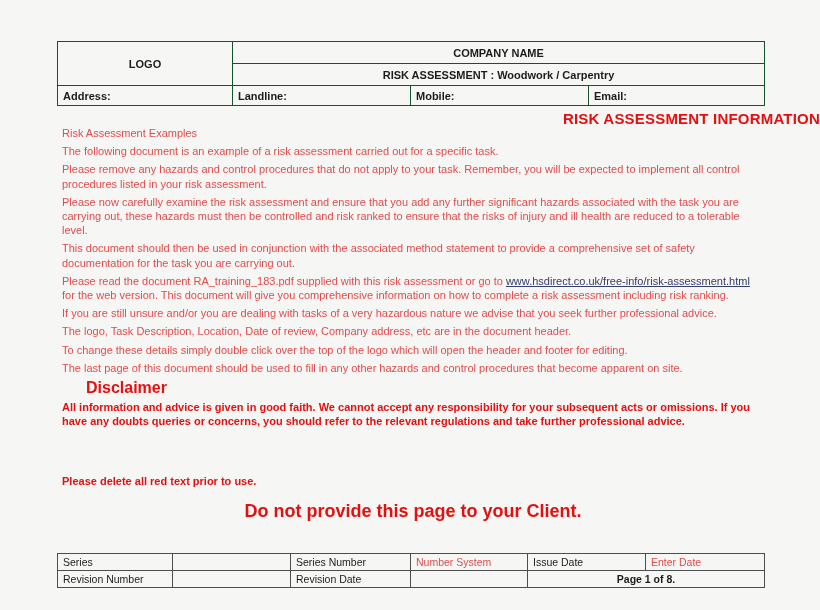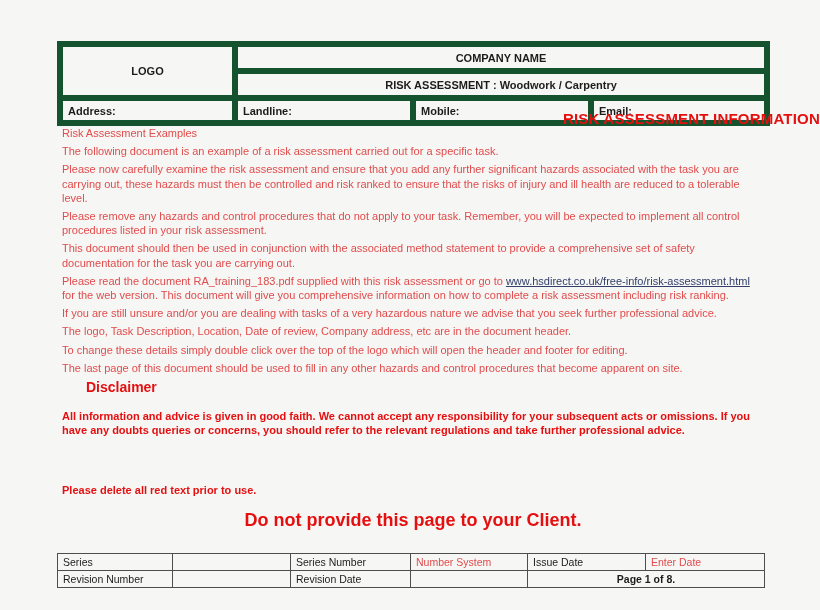--- a/index.html
+++ b/index.html
@@ -12,21 +12,21 @@
     width:820px;height:610px;
     background:#f6f6f5;
     overflow:hidden;
   }
   
   table{border-collapse:collapse;table-layout:fixed;}
   .hdr-table{
     position:absolute;left:57px;top:41px;width:707px;
   }
   .hdr-table td{
-    border:6px solid #14532d;
+    border:1px solid #14532d;
     font-size:11px;color:#1c1c1c;
     padding:2px 5px;
     vertical-align:middle;
     font-weight:bold;
   }
   .logo-cell{text-align:center;}
   .company-cell{text-align:center;color:var(--strong-red);height:17px;}
   .ra-title-cell{text-align:center;height:17px;}
   .field-cell{height:15px;}
   
@@ -39,22 +39,22 @@
   
   .body-block{
     position:absolute;left:62px;top:126px;width:702px;
   }
   .para{
     margin:0 0 4px 0;
     font-size:11px;line-height:14.2px;
   }
   .bold-red{font-weight:bold;}
   .disclaimer-head{
-    margin:2px 0 14px 0;
-    font-size:14px;font-weight:bold;padding-left:24px;
+    margin:2px 0 3px 0;
+    font-size:16px;font-weight:bold;padding-left:24px;
   }
   .doc-link{
     text-decoration:underline;
     cursor:pointer;
   }
   .big-warning{
     margin-top:12px;
     text-align:center;
     font-size:18px;font-weight:bold;
   }
@@ -98,22 +98,22 @@
       <td class="field-cell">Email:</td>
     </tr>
   </tbody>
     </table>
 
   <div class="doc-title" style="color: rgb(230, 15, 15);">RISK ASSESSMENT INFORMATION</div>
 
   <div class="body-block">
     <p class="para" style="color: rgb(225, 76, 76);">Risk Assessment Examples</p>
     <p class="para" style="color: rgb(225, 76, 76);">The following document is an example of a risk assessment carried out for a specific task.</p>
+    <p class="para" style="color: rgb(225, 76, 76);">Please remove any hazards and control procedures that do not apply to your task.  Remember, you will be expected to implement all control procedures listed in your risk assessment.</p>
     <p class="para" style="color: rgb(225, 76, 76);">Please now carefully examine the risk assessment and ensure that you add any further significant hazards associated with the task you are carrying out, these hazards must then be controlled and risk ranked to ensure that the risks of injury and ill health are reduced to a tolerable level.</p>
-    <p class="para" style="color: rgb(225, 76, 76);">Please remove any hazards and control procedures that do not apply to your task.  Remember, you will be expected to implement all control procedures listed in your risk assessment.</p>
     <p class="para" style="color: rgb(225, 76, 76);">This document should then be used in conjunction with the associated method statement to provide a comprehensive set of safety documentation for the task you are carrying out.</p>
     <p class="para" style="color: rgb(225, 76, 76);"><span>Please read the document RA_training_183.pdf supplied with this risk assessment or go to </span><a href="#" class="doc-link" style="color: rgb(52, 64, 107);">www.hsdirect.co.uk/free-info/risk-assessment.html</a><span> for the web version. This document will give you comprehensive information on how to complete a risk assessment including risk ranking.</span></p>
     <p class="para" style="color: rgb(225, 76, 76);">If you are still unsure and/or you are dealing with tasks of a very hazardous nature we advise that you seek further professional advice.</p>
     <p class="para" style="color: rgb(225, 76, 76);">The logo, Task Description, Location, Date of review, Company address, etc are in the document header.</p>
     <p class="para" style="color: rgb(225, 76, 76);">To change these details simply double click over the top of the logo which will open the header and footer for editing.</p>
     <p class="para" style="color: rgb(225, 76, 76);">The last page of this document should be used to fill in any other hazards and control procedures that become apparent on site.</p>
     <p class="disclaimer-head" style="color: rgb(230, 15, 15);">Disclaimer</p>
     <p class="para bold-red" style="color: rgb(230, 15, 15);">All information and advice is given in good faith. We cannot accept any responsibility for your subsequent acts or omissions. If you have any doubts queries or concerns, you should refer to the relevant regulations and take further professional advice.</p>
     <p class="para bold-red" style="color: rgb(230, 15, 15); margin-top: 46px;">Please delete all red text prior to use.</p>
     <div class="big-warning" style="color: rgb(230, 15, 15);">Do not provide this page to your Client.</div>

